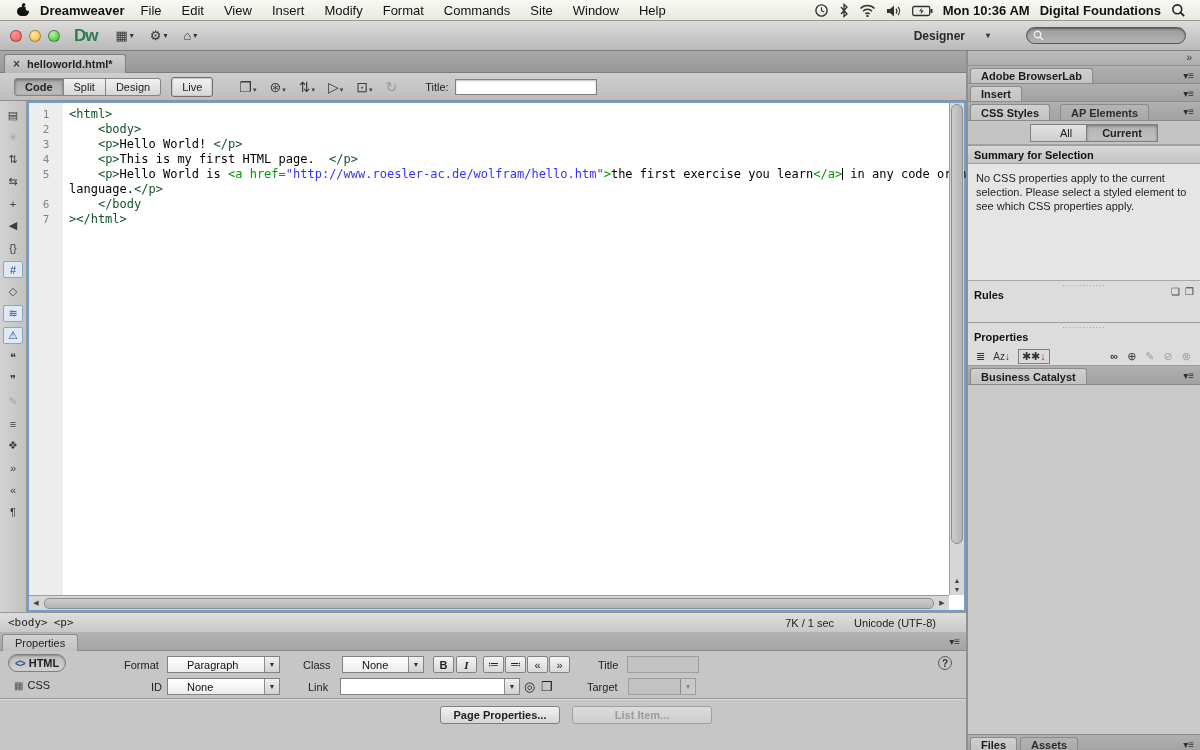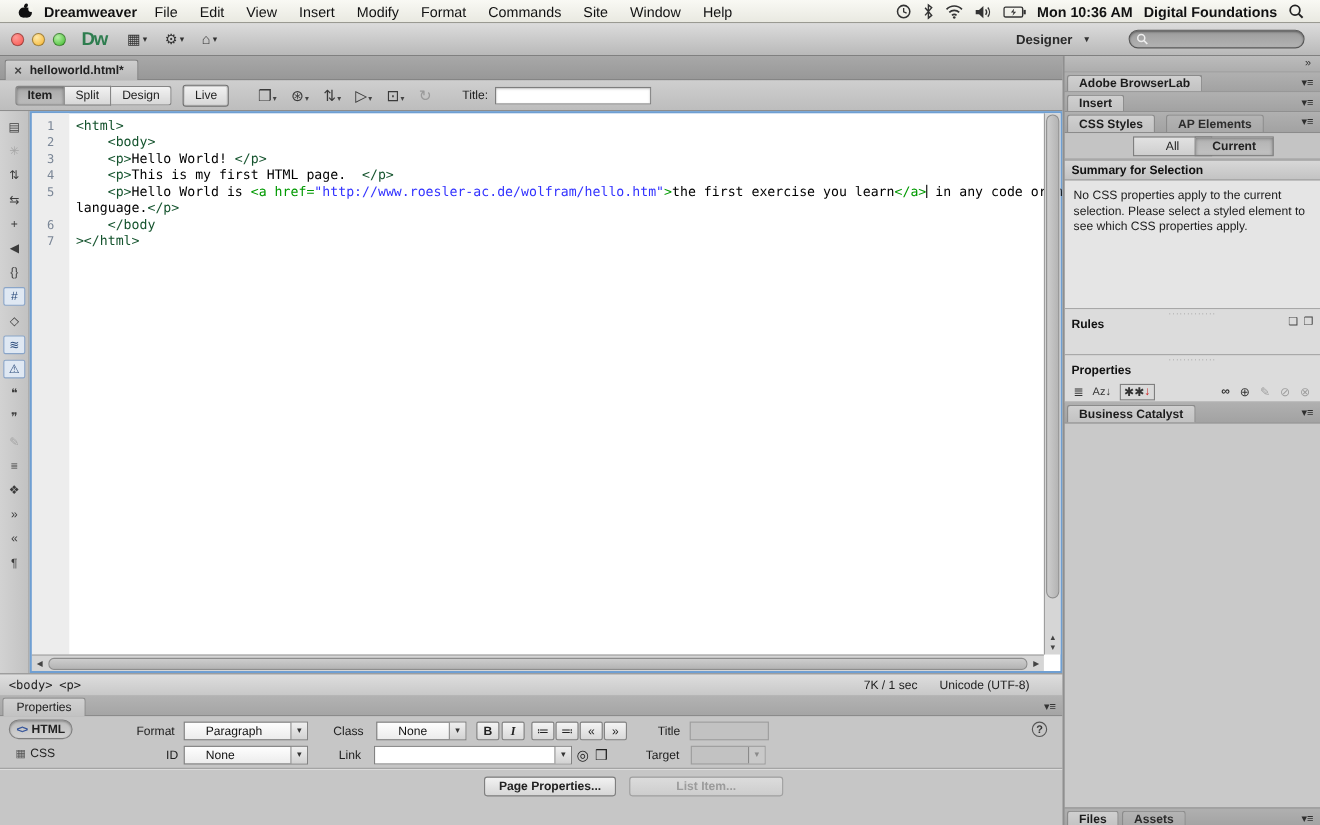--- a/index.html
+++ b/index.html
@@ -23,21 +23,21 @@
     background:linear-gradient(#dcdcdc,#b9b9b9); border-bottom:1px solid #808080;
     display:flex; align-items:center; }
   .lights { display:flex; gap:7px; margin:0 14px 0 10px; }
   .light { width:12px; height:12px; border-radius:50%; border:1px solid rgba(0,0,0,.35); }
   .light.red{ background:radial-gradient(circle at 35% 30%,#ff9a96,#f9554e);}
   .light.yellow{ background:radial-gradient(circle at 35% 30%,#ffe9a8,#f6b42e);}
   .light.green{ background:radial-gradient(circle at 35% 30%,#b8f0a8,#3ebb2b);}
   .dw-logo { font-weight:bold; font-size:17px; color:#2e7d4f; letter-spacing:-1px; margin-right:18px; }
   .tb-btn { display:flex; align-items:center; gap:2px; margin-right:16px; font-size:13px; color:#333; }
   .tb-caret { font-size:8px; color:#333; }
-  .workspace { position:absolute; right:210px; display:flex; gap:11px; align-items:center;
+  .workspace { position:absolute; right:210px; display:flex; gap:21px; align-items:center;
     font-weight:bold; color:#2a2a2a; font-size:12px; }
   .searchbox { position:absolute; right:14px; width:160px; height:17px; border-radius:9px;
     background:linear-gradient(#9b9b9b,#b3b3b3); border:1px solid #565656;
     display:flex; align-items:center; padding-left:6px; box-shadow:inset 0 1px 2px rgba(0,0,0,.4); }
 
   
   .tabstrip { position:absolute; left:0; top:51px; width:966px; height:22px;
     background:linear-gradient(#a8a8a8,#989898); border-bottom:1px solid #7c7c7c; }
   .doctab { position:absolute; left:4px; top:3px; height:19px; padding:0 12px 0 8px;
     background:linear-gradient(#cfcfcf,#b8b8b8); border:1px solid #7f7f7f; border-bottom:none;
@@ -275,21 +275,21 @@
 
   <div class="tabstrip">
     <div class="doctab">
       <span class="tab-close">×</span>
       <span>helloworld.html*</span>
     </div>
   </div>
 
   <div class="doctoolbar">
     <div class="segment">
-      <span class="seg-btn active">Item</span>
+      <span class="seg-btn active">Code</span>
       <span class="seg-btn">Split</span>
       <span class="seg-btn">Design</span>
     </div>
     <span class="live-btn">Live</span>
     <div class="dt-icons">
         <span class="dticon">
           <span>❐</span>
           <span class="dd">▾</span>
         </span>
         <span class="dticon">

